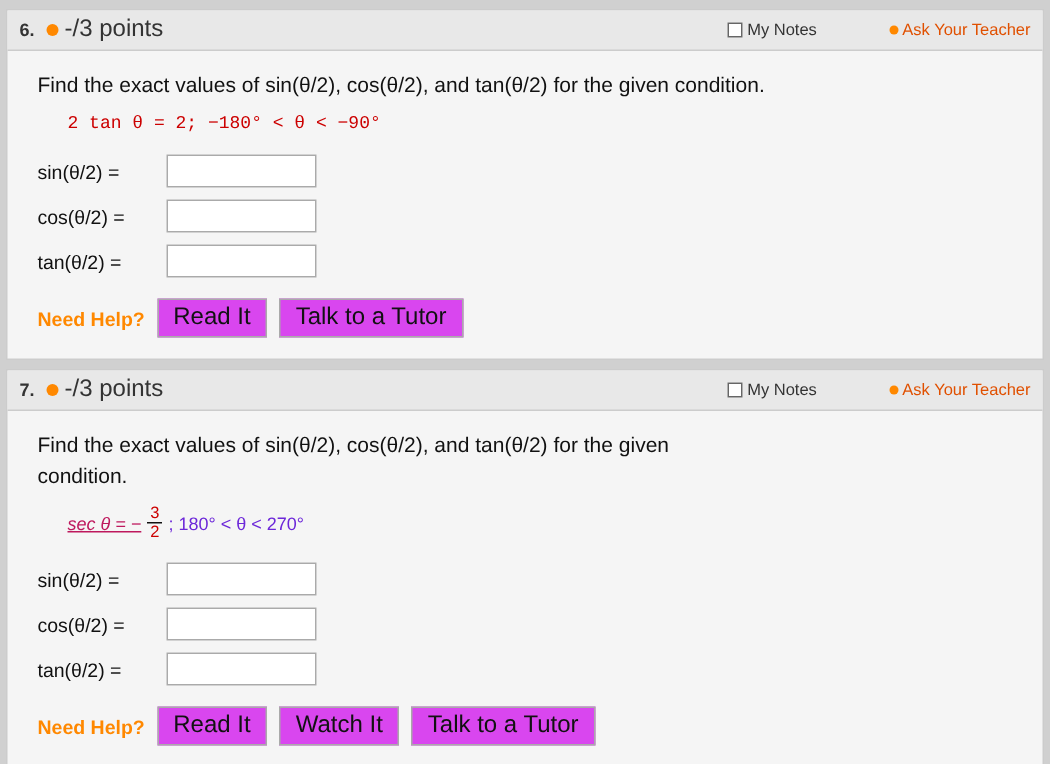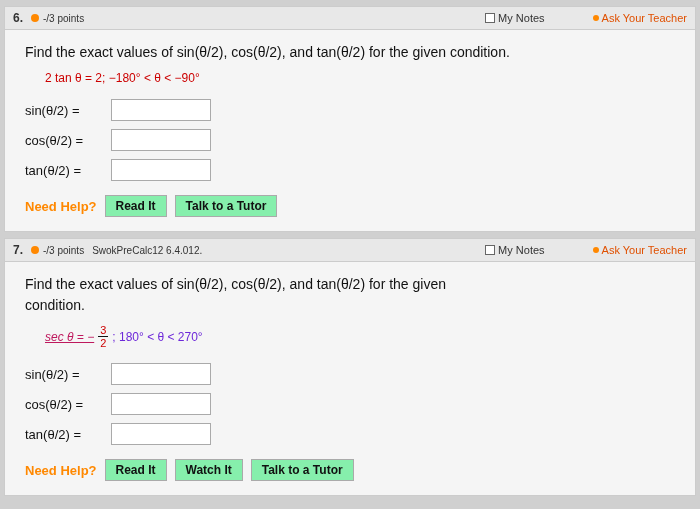--- a/index.html
+++ b/index.html
@@ -44,21 +44,21 @@
     .orange-dot {
       width: 8px;
       height: 8px;
       background: #f80;
       border-radius: 50%;
       display: inline-block;
     }
 
     .points-text {
       color: #333;
-      font-size: 10px;
+      font-size: 16px;
     }
 
     .problem-header-right {
       display: flex;
       align-items: center;
       gap: 12px;
     }
 
     .my-notes-link {
       display: flex;
@@ -104,20 +104,21 @@
       color: #111;
       margin-bottom: 8px;
       line-height: 1.5;
     }
 
     .condition-line {
       font-size: 12px;
       color: #c00;
       margin-bottom: 14px;
       margin-left: 20px;
+      font-family: Liberation Mono, monospace;
     }
 
     .input-row {
       display: flex;
       align-items: center;
       margin-bottom: 8px;
       gap: 6px;
     }
 
     .input-label {
@@ -143,26 +144,25 @@
     }
 
     .need-help-label {
       color: #f80;
       font-weight: bold;
       font-size: 13px;
     }
 
     .action-btn {
       padding: 3px 10px;
-      font-size: 12px;
-      background: #86efac;
+      font-size: 16px;
+      background: #d946ef;
       border: 1px solid #aaa;
       cursor: pointer;
       color: #111;
-      font-weight: bold;
     }
 
     
     .math-frac {
       display: inline-flex;
       flex-direction: column;
       align-items: center;
       vertical-align: middle;
       font-size: 11px;
       line-height: 1.1;
@@ -235,21 +235,20 @@
     </div>
   </div>
 </div>
 
 <div class="problem-block">
   <div class="problem-header">
     <div class="problem-header-left">
       <span class="problem-number">7.</span>
       <span class="orange-dot"></span>
       <span class="points-text">-/3 points</span>
-      <span class="points-text" style="margin-left:4px;">SwokPreCalc12 6.4.012.</span>
     </div>
     <div class="problem-header-right">
       <div class="my-notes-link">
         <span class="notes-checkbox"></span>
         <span>My Notes</span>
       </div>
       <div class="ask-teacher-link">
         <span class="orange-bullet"></span>
         <span>Ask Your Teacher</span>
       </div>

